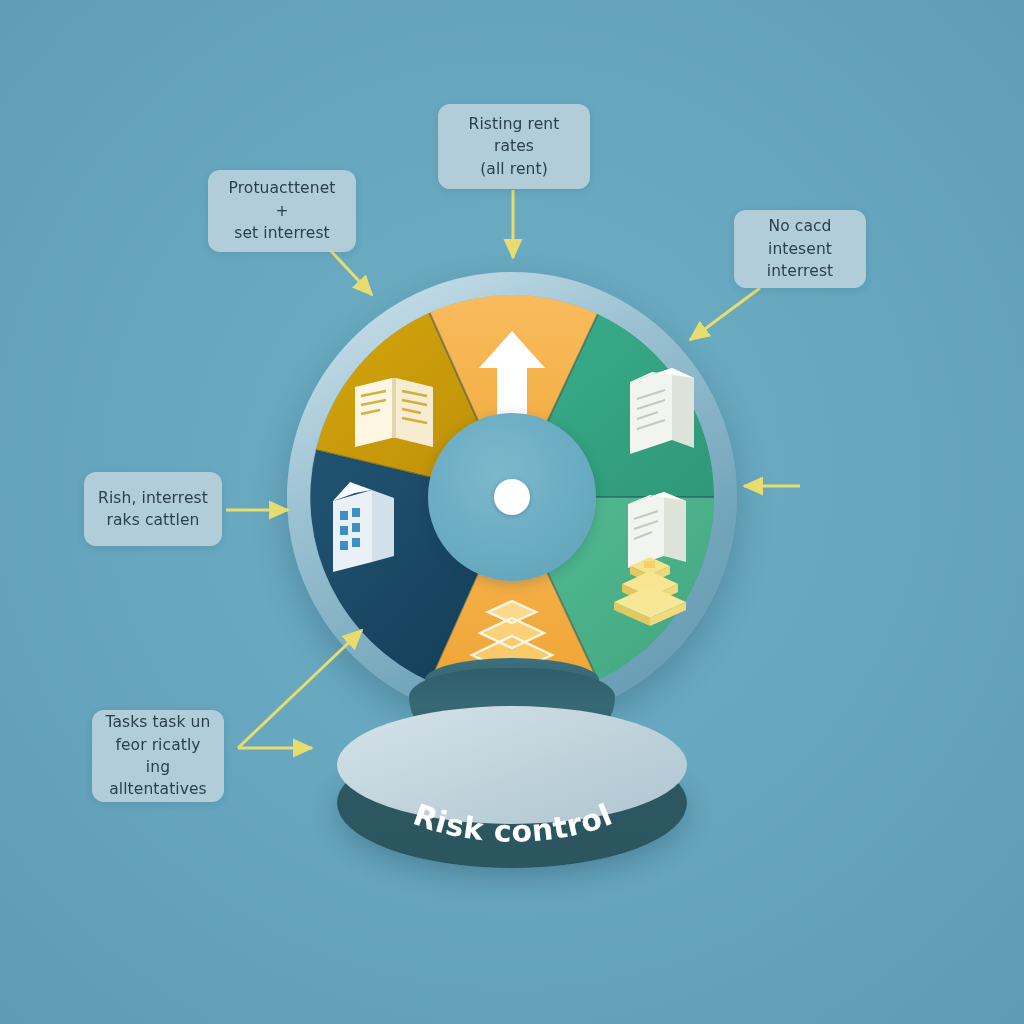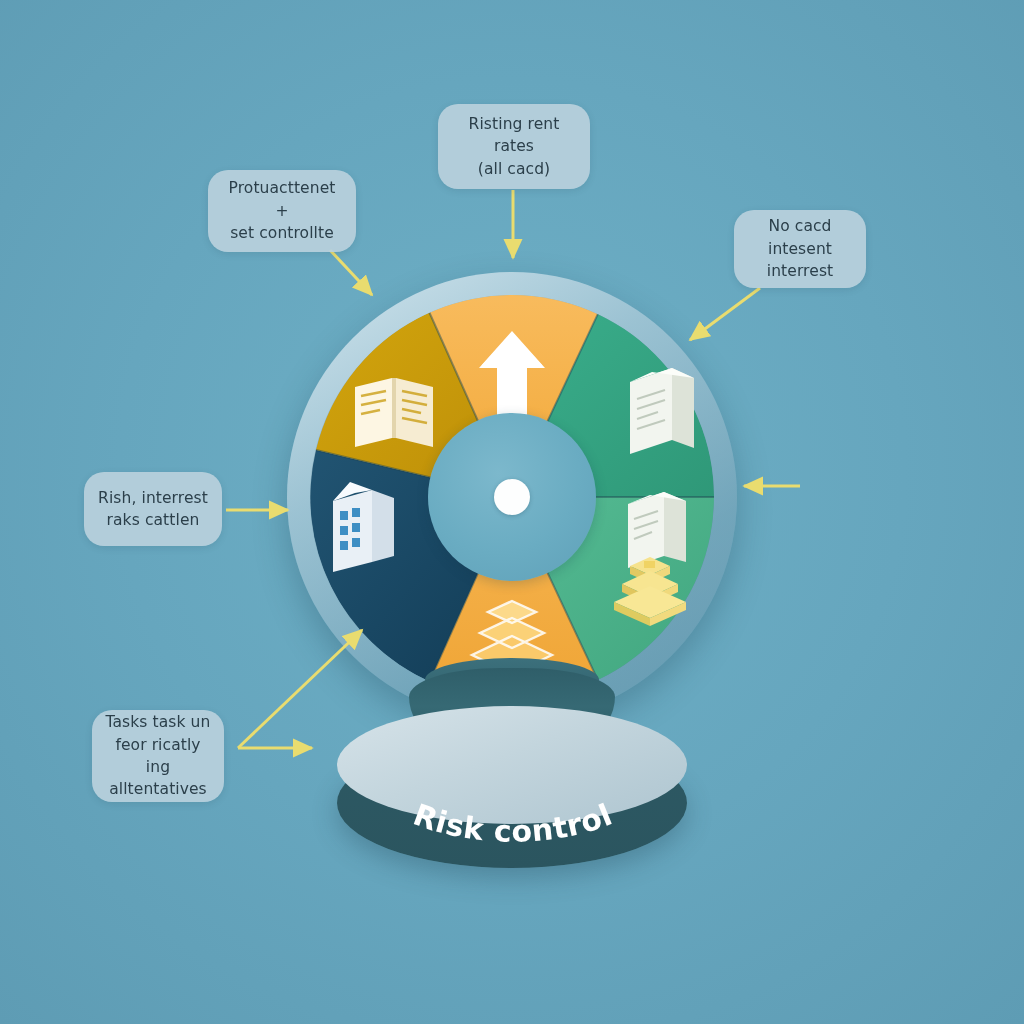--- a/index.html
+++ b/index.html
@@ -8,21 +8,21 @@
     font-family:"DejaVu Sans", sans-serif;
     background:#66a6be;
   }
   #stage{position:relative;width:1024px;height:1024px;
          background:radial-gradient(circle at 50% 46%, #6eb0c6 0%, #66a6be 52%, #5e9cb4 100%);}
 
   
   .callout{
     position:absolute;
     background:rgba(184,208,220,0.92);
-    border-radius:20px;
+    border-radius:12px;
     color:#2b3f4a;
     font-size:15.5px;
     line-height:1.45;
     text-align:center;
     display:flex;align-items:center;justify-content:center;
     padding:9px 12px;
     box-sizing:border-box;
     box-shadow:0 2px 7px rgba(30,60,80,0.13);
     letter-spacing:.1px;
   }
@@ -254,29 +254,29 @@
       <line x1="800" y1="486" x2="744" y2="486"></line>
       <line x1="226" y1="510" x2="288" y2="510"></line>
       <line x1="238" y1="748" x2="362" y2="630"></line>
       <line x1="238" y1="748" x2="312" y2="748"></line>
     </g>
   </svg>
 
   <div class="callout" style="left:438px;top:104px;width:152px;height:85px;">
     <div>
       <span>Risting rent rates</span>
-      <span>(all cacd)</span>
+      <span>(all rent)</span>
     </div>
   </div>
 
   <div class="callout" style="left:208px;top:170px;width:148px;height:82px;">
     <div>
       <span>Protuacttenet</span>
       <span>+</span>
-      <span>set controllte</span>
+      <span>set interrest</span>
     </div>
   </div>
 
   <div class="callout" style="left:734px;top:210px;width:132px;height:78px;">
     <div>
       <span>No cacd intesent</span>
       <span>interrest</span>
     </div>
   </div>
 

